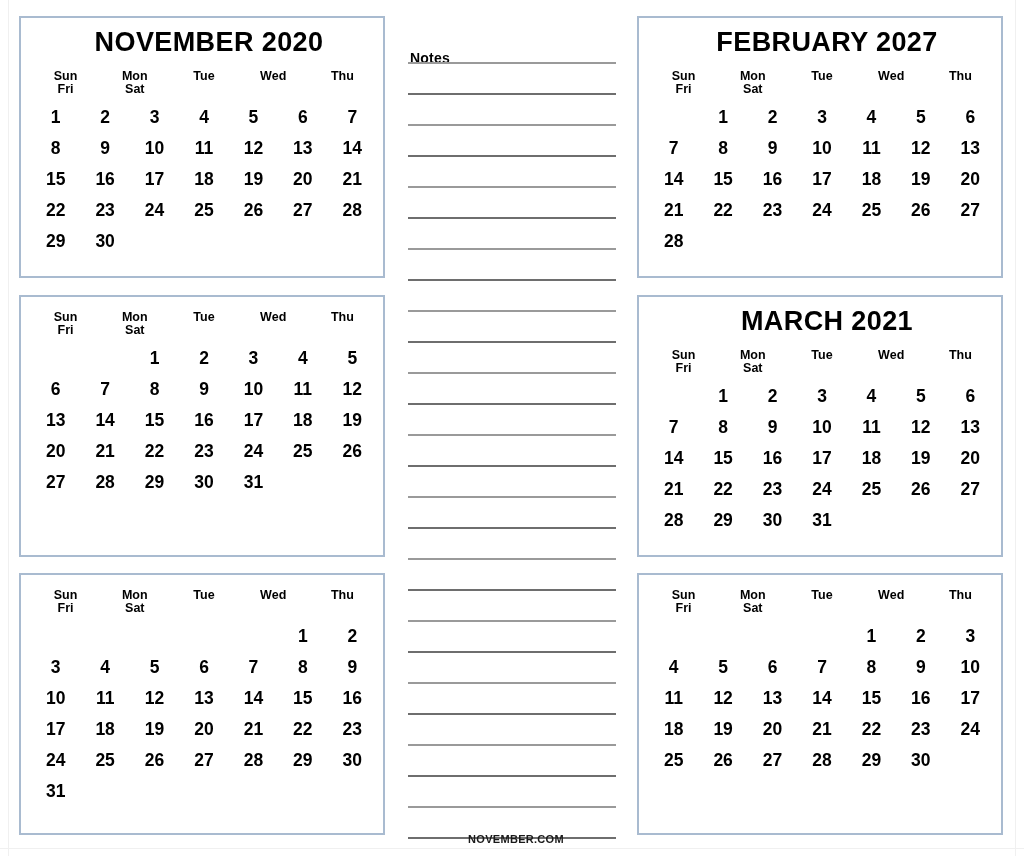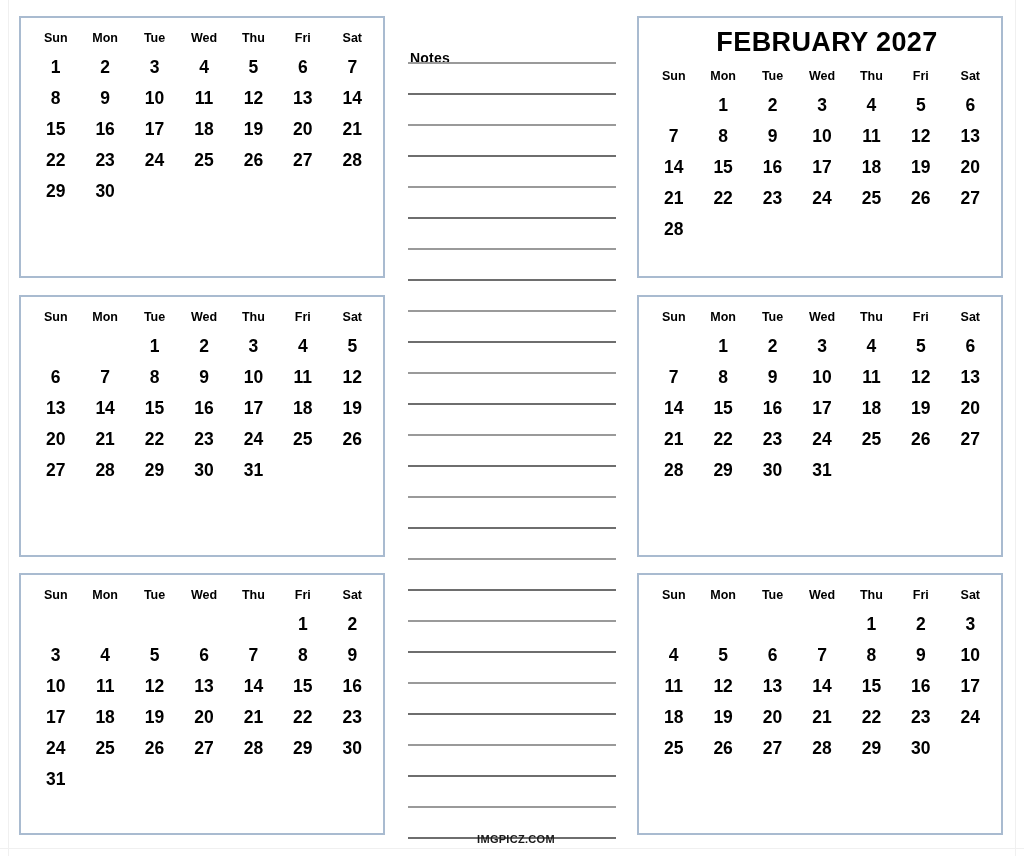--- a/index.html
+++ b/index.html
@@ -62,21 +62,21 @@
     letter-spacing: 0.4px;
     margin-top: 11px;
     padding-left: 14px;
     line-height: 1;
     white-space: nowrap;
     font-family: "Liberation Sans", sans-serif;
   }
 
   .weekday-row {
     display: grid;
-    grid-template-columns: repeat(7, 1fr);
+    grid-template-columns: repeat(5, 1fr);
     margin-top: 14px;
     padding: 0 6px 0 10px;
   }
   .weekday {
     text-align: center;
     font-size: 12.5px;
     font-weight: bold;
     line-height: 1;
   }
 
@@ -141,20 +141,21 @@
 </head>
 <body>
 
 <div class="page">
 
   <div class="guide-v" style="left:8px;"></div>
   <div class="guide-v" style="left:1015px;"></div>
   <div class="guide-h" style="top:848px;"></div>
 
   <div class="month-panel col-left  row-1">
+      <div class="month-title">NOVEMBER 2020</div>
       <div class="weekday-row">
         <div class="weekday">Sun</div>
         <div class="weekday">Mon</div>
         <div class="weekday">Tue</div>
         <div class="weekday">Wed</div>
         <div class="weekday">Thu</div>
         <div class="weekday">Fri</div>
         <div class="weekday">Sat</div>
       </div>
       <div class="days-grid">
@@ -341,20 +342,21 @@
         <div class="day">28</div>
         <div class="day empty"></div>
         <div class="day empty"></div>
         <div class="day empty"></div>
         <div class="day empty"></div>
         <div class="day empty"></div>
         <div class="day empty"></div>
       </div>
     </div>
   <div class="month-panel col-right row-2">
+      <div class="month-title">MARCH 2021</div>
       <div class="weekday-row">
         <div class="weekday">Sun</div>
         <div class="weekday">Mon</div>
         <div class="weekday">Tue</div>
         <div class="weekday">Wed</div>
         <div class="weekday">Thu</div>
         <div class="weekday">Fri</div>
         <div class="weekday">Sat</div>
       </div>
       <div class="days-grid">
@@ -470,16 +472,16 @@
         <div class="note-line light"></div>
         <div class="note-line"></div>
         <div class="note-line light"></div>
         <div class="note-line"></div>
         <div class="note-line light"></div>
         <div class="note-line"></div>
       </div>
   </div>
 
   <div class="watermark">
-    <span class="watermark-inner">IMGPICZ.COM</span>
+    <span class="watermark-inner">NOVEMBER.COM</span>
   </div>
 
 </div>
 
 </body></html>

